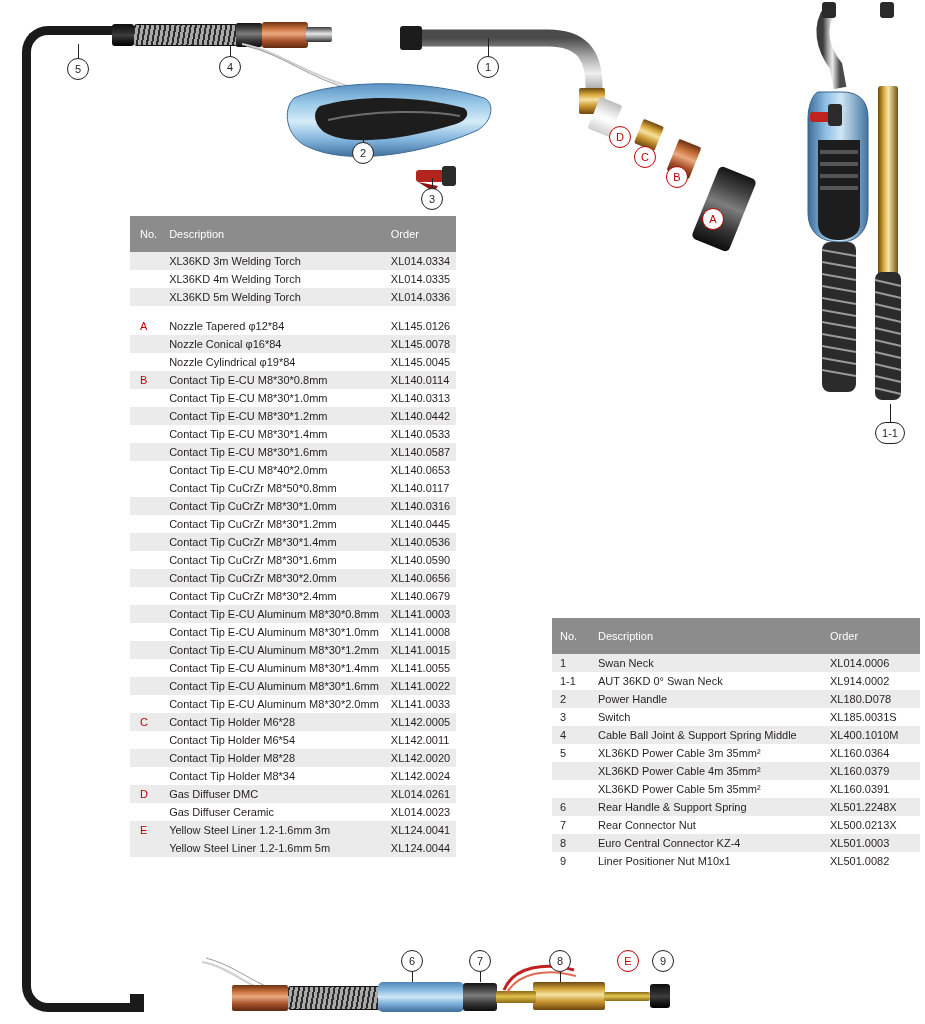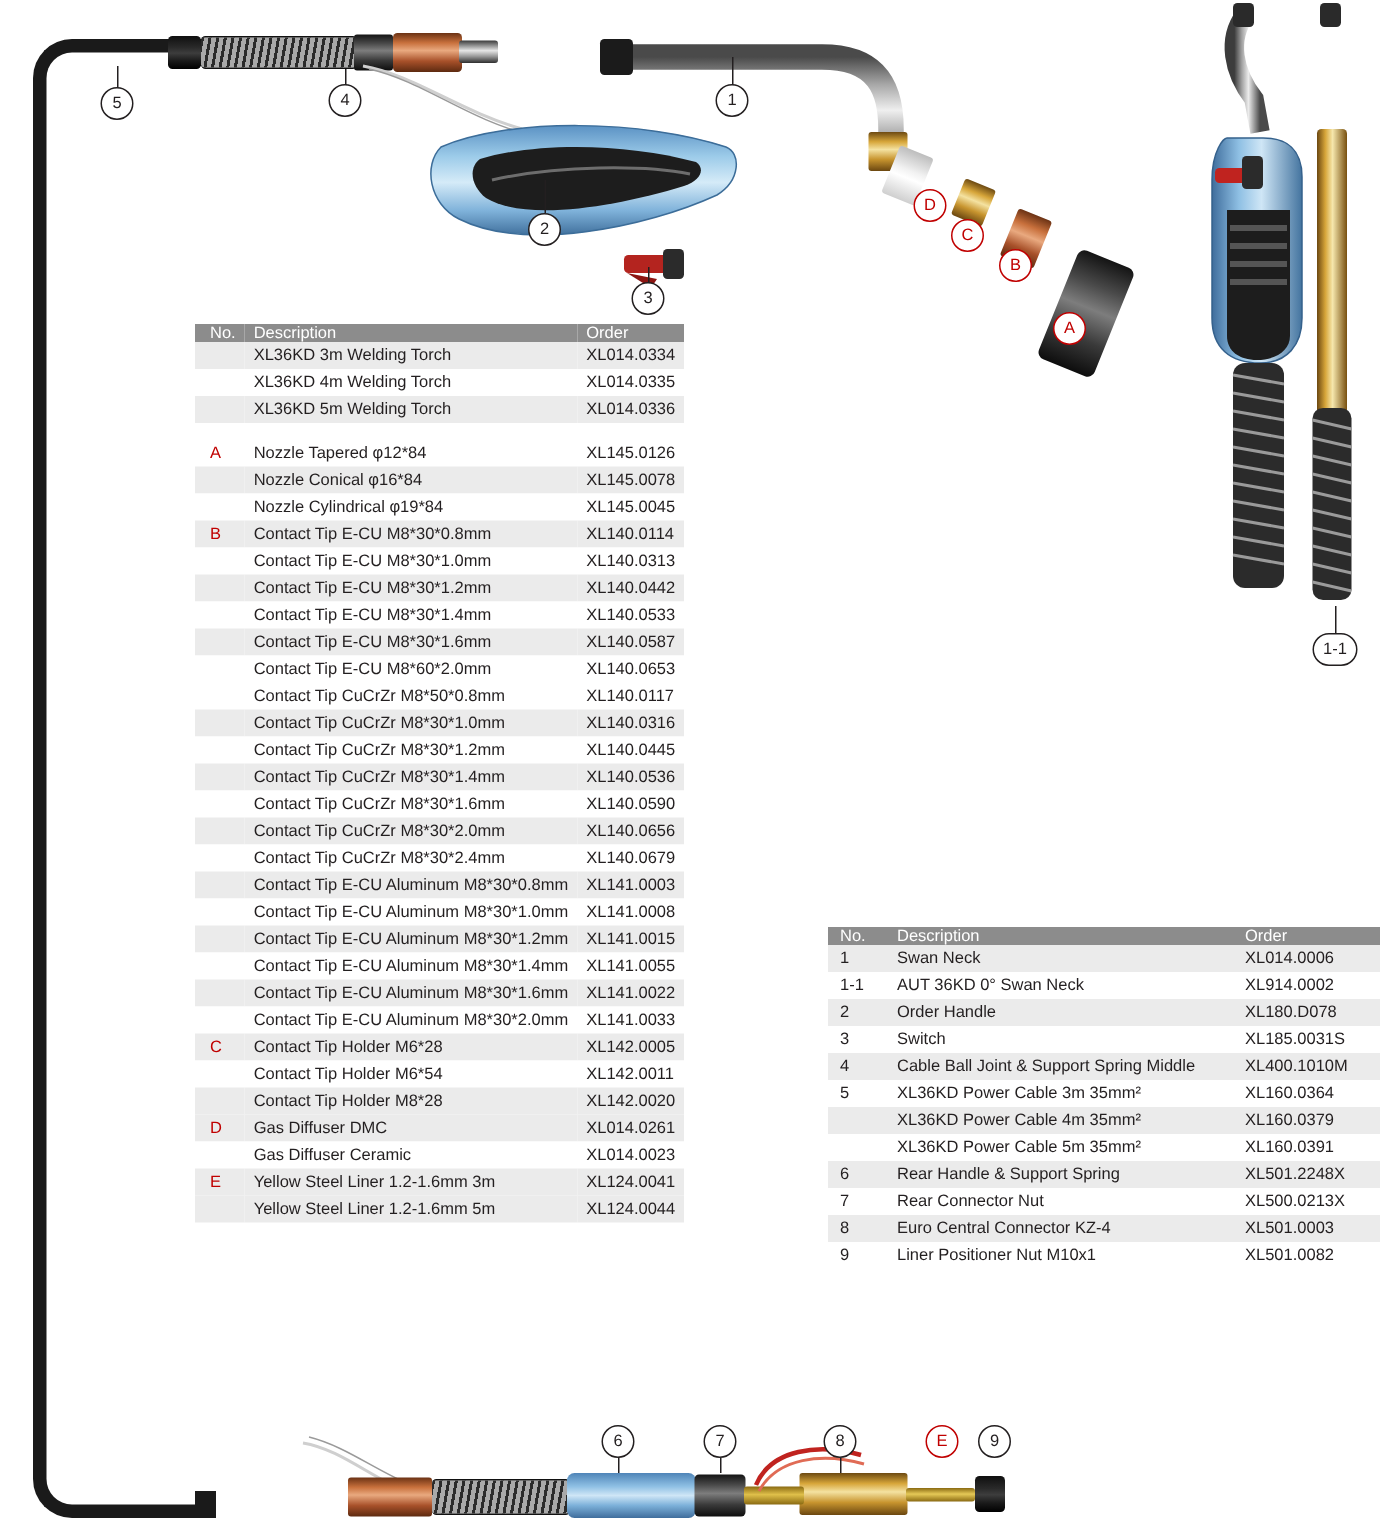--- a/index.html
+++ b/index.html
@@ -17,21 +17,21 @@
   table.parts {
     border-collapse: collapse;
     font-size: 11px;
     color: #231f20;
   }
   table.parts th {
     background: #8c8c8c;
     color: #ffffff;
     font-weight: normal;
     font-size: 11px;
-    padding: 0 6px;
+    padding: 12px 6px;
     text-align: left;
     border: none;
   }
   table.parts td {
     padding: 3px 6px;
     border: none;
     white-space: nowrap;
   }
   table.parts tr.alt td { background: #ebebeb; }
   table.parts tr.plain td { background: #ffffff; }
@@ -365,21 +365,21 @@
         <td>Contact Tip E-CU M8*30*1.4mm</td>
         <td class="col-order">XL140.0533</td>
       </tr>
     <tr class="alt">
         <td class="col-no"></td>
         <td>Contact Tip E-CU M8*30*1.6mm</td>
         <td class="col-order">XL140.0587</td>
       </tr>
     <tr class="plain">
         <td class="col-no"></td>
-        <td>Contact Tip E-CU M8*60*2.0mm</td>
+        <td>Contact Tip E-CU M8*40*2.0mm</td>
         <td class="col-order">XL140.0653</td>
       </tr>
     <tr class="plain">
         <td class="col-no"></td>
         <td>Contact Tip CuCrZr M8*50*0.8mm</td>
         <td class="col-order">XL140.0117</td>
       </tr>
     <tr class="alt">
         <td class="col-no"></td>
         <td>Contact Tip CuCrZr M8*30*1.0mm</td>
@@ -447,20 +447,25 @@
       </tr>
     <tr class="plain">
         <td class="col-no"></td>
         <td>Contact Tip Holder M6*54</td>
         <td class="col-order">XL142.0011</td>
       </tr>
     <tr class="alt">
         <td class="col-no"></td>
         <td>Contact Tip Holder M8*28</td>
         <td class="col-order">XL142.0020</td>
+      </tr>
+    <tr class="plain">
+        <td class="col-no"></td>
+        <td>Contact Tip Holder M8*34</td>
+        <td class="col-order">XL142.0024</td>
       </tr>
     <tr class="alt">
         <td class="col-no">D</td>
         <td>Gas Diffuser DMC</td>
         <td class="col-order">XL014.0261</td>
       </tr>
     <tr class="plain">
         <td class="col-no"></td>
         <td>Gas Diffuser Ceramic</td>
         <td class="col-order">XL014.0023</td>
@@ -492,21 +497,21 @@
         <td>Swan Neck</td>
         <td class="col-order">XL014.0006</td>
       </tr>
     <tr class="plain">
         <td class="col-no num">1-1</td>
         <td>AUT 36KD 0° Swan Neck</td>
         <td class="col-order">XL914.0002</td>
       </tr>
     <tr class="alt">
         <td class="col-no num">2</td>
-        <td>Order Handle</td>
+        <td>Power Handle</td>
         <td class="col-order">XL180.D078</td>
       </tr>
     <tr class="plain">
         <td class="col-no num">3</td>
         <td>Switch</td>
         <td class="col-order">XL185.0031S</td>
       </tr>
     <tr class="alt">
         <td class="col-no num">4</td>
         <td>Cable Ball Joint &amp; Support Spring Middle</td>

